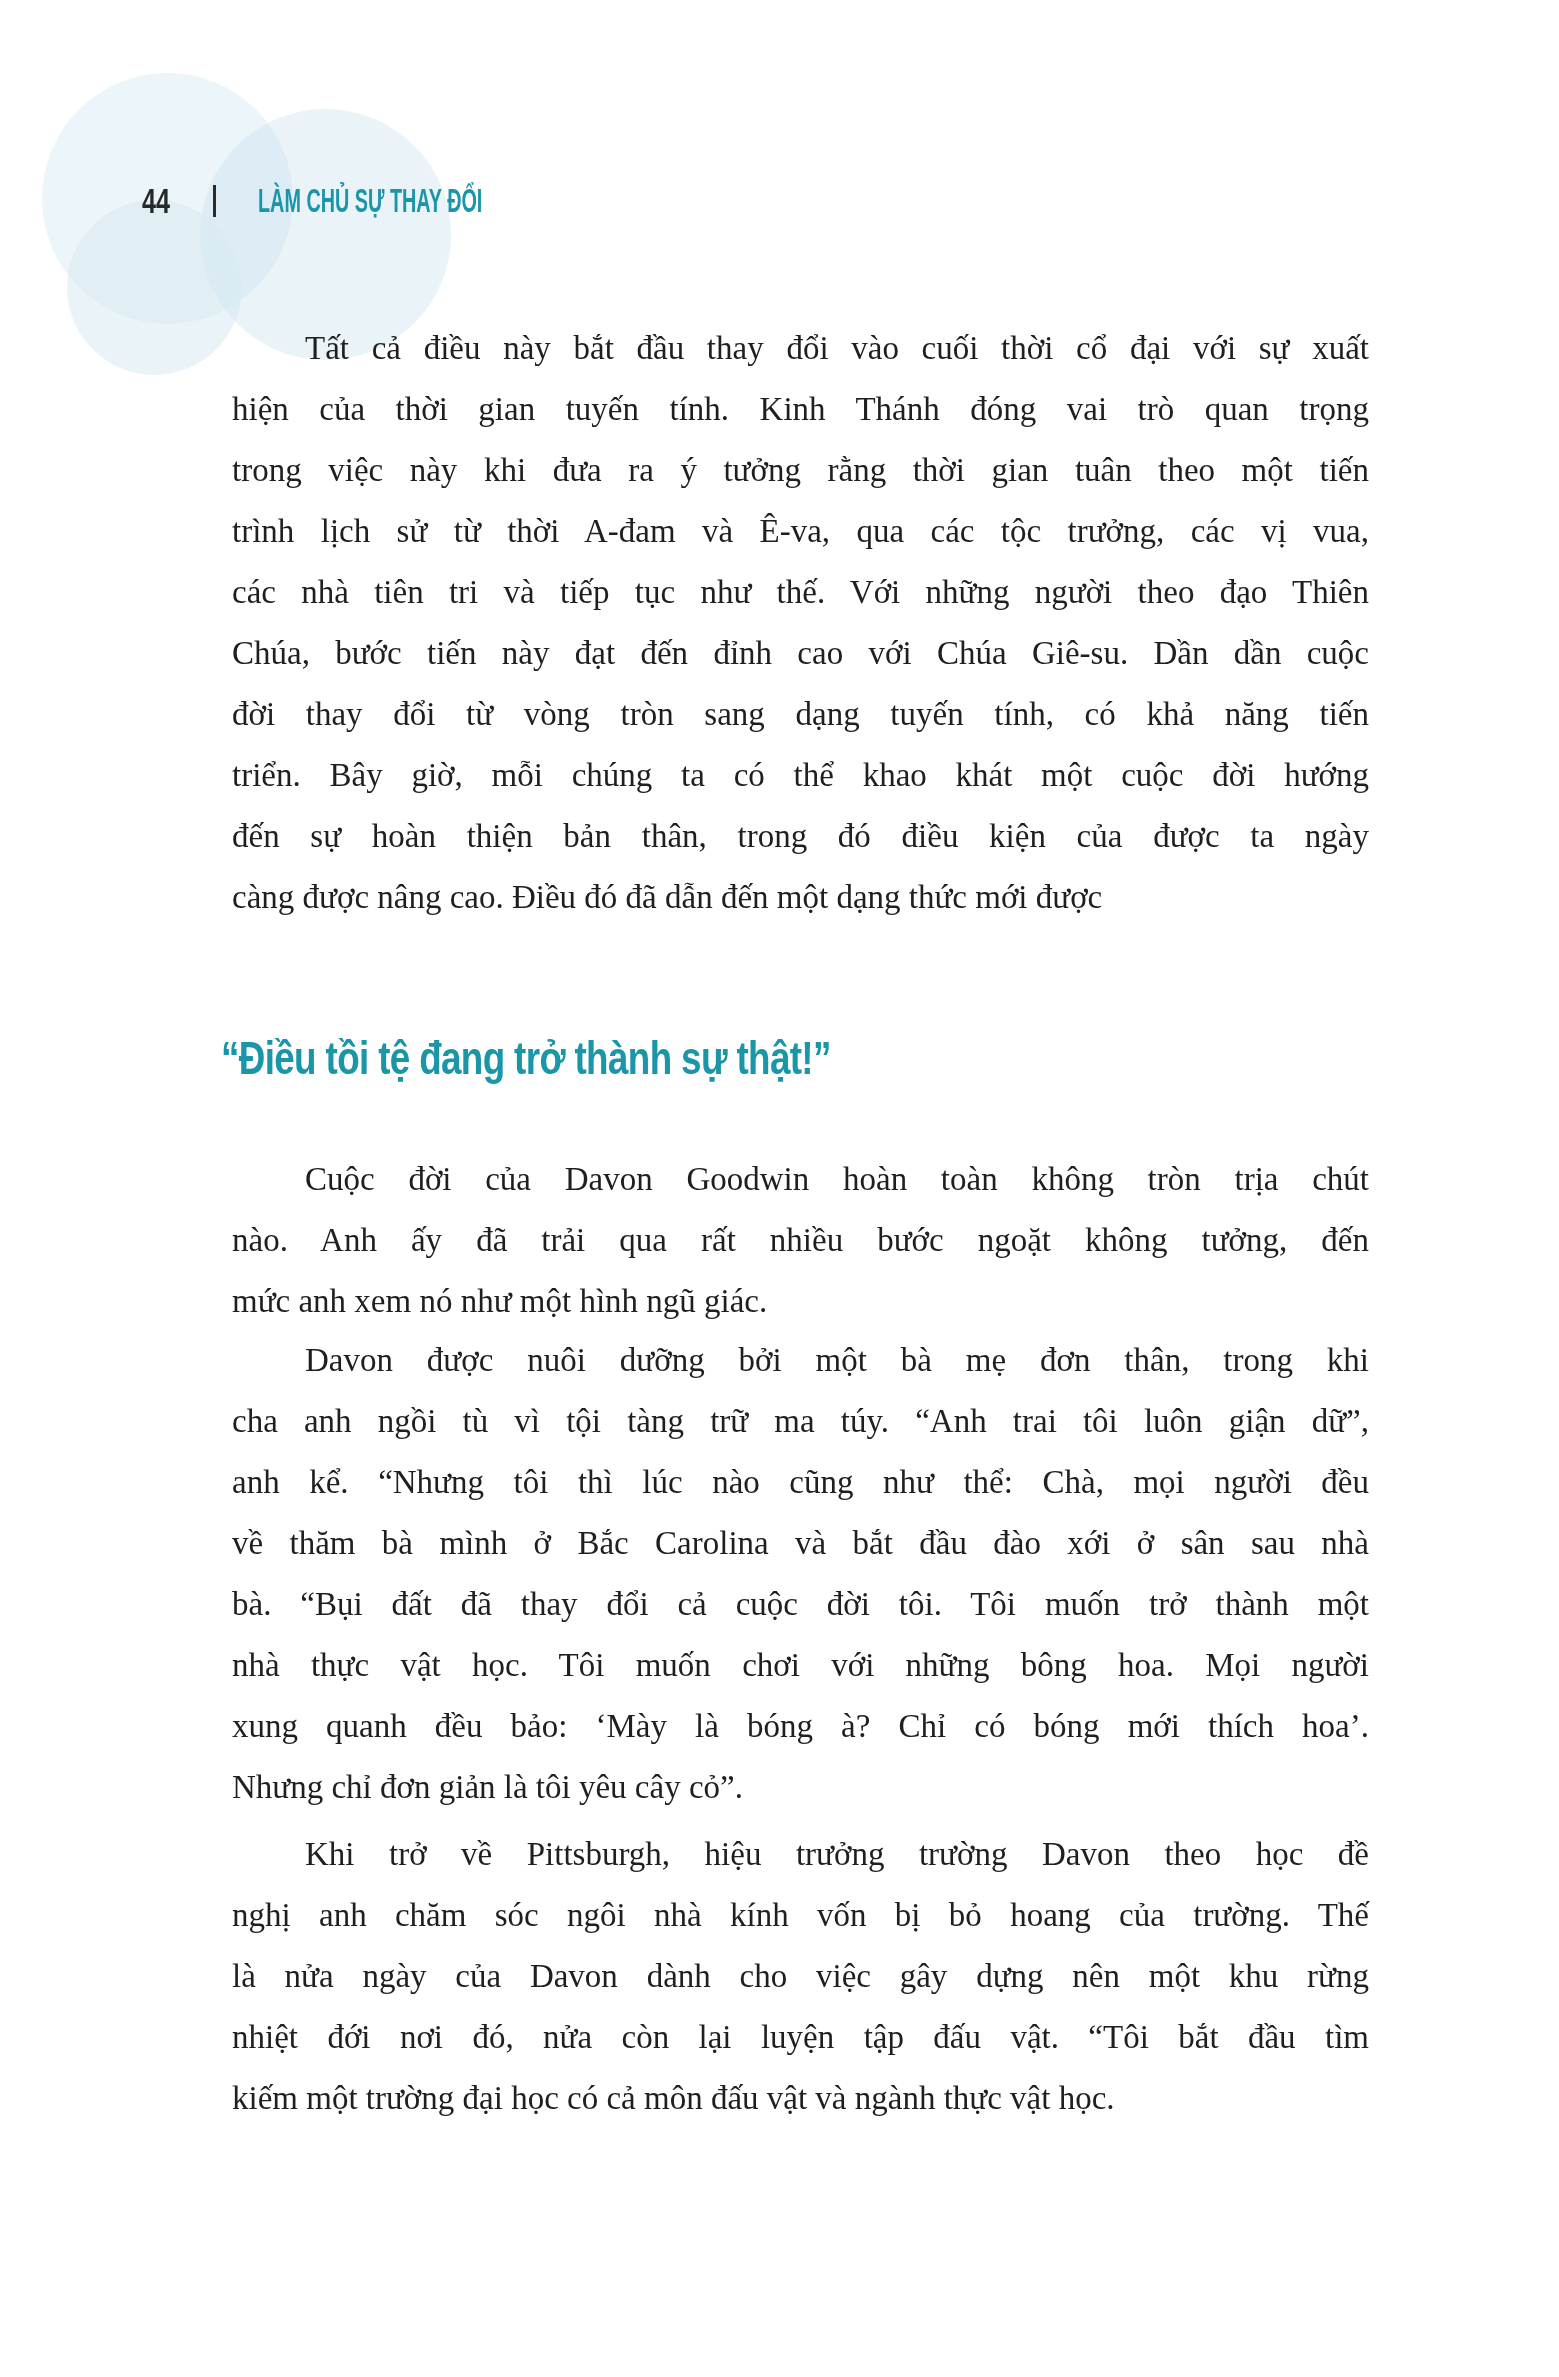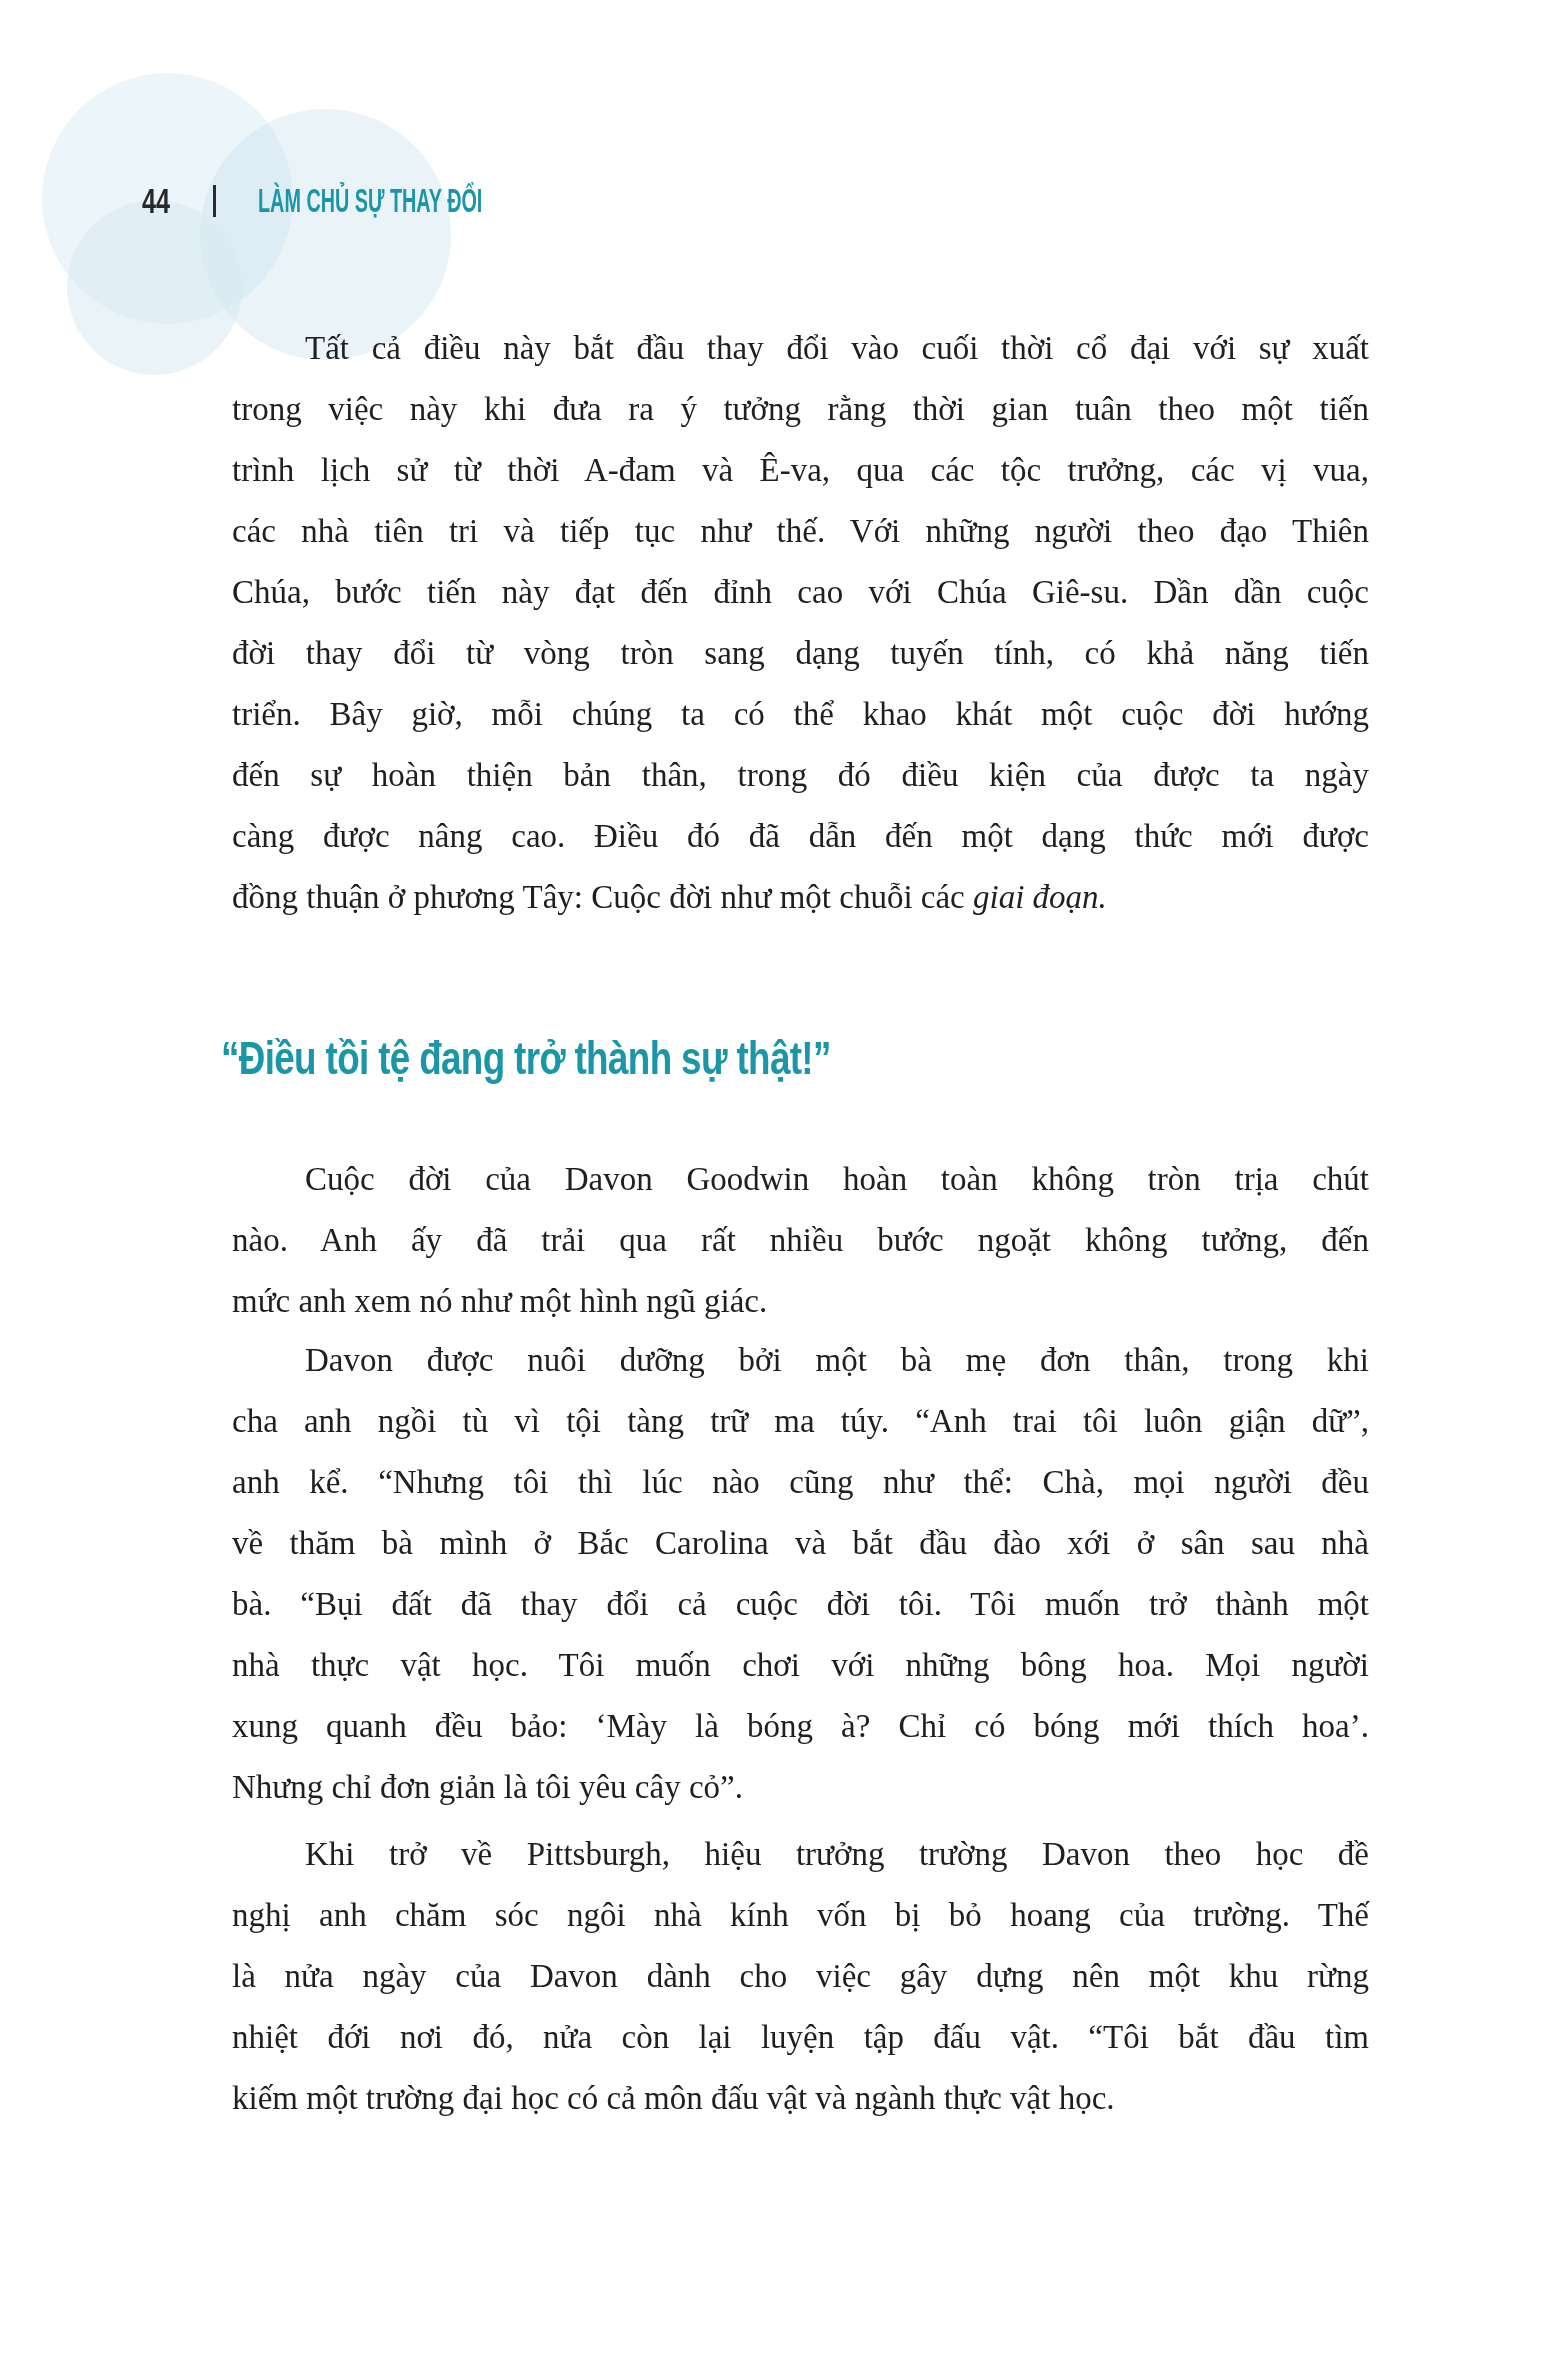--- a/index.html
+++ b/index.html
@@ -69,29 +69,29 @@
 
 <div class="page-header">
   <div class="page-number">44</div>
   <div class="header-sep"></div>
   <div class="running-title">LÀM CHỦ SỰ THAY ĐỔI</div>
 </div>
 
 <div class="page-body-col">
   <div class="para" id="para1">
       <div class="bodyline"><span>Tất cả điều này bắt đầu thay đổi vào cuối thời cổ đại với sự xuất</span></div>
+      <div class="bodyline"><span>hiện của thời gian tuyến tính. Kinh Thánh đóng vai trò quan trọng</span></div>
       <div class="bodyline"><span>trong việc này khi đưa ra ý tưởng rằng thời gian tuân theo một tiến</span></div>
       <div class="bodyline"><span>trình lịch sử từ thời A-đam và Ê-va, qua các tộc trưởng, các vị vua,</span></div>
       <div class="bodyline"><span>các nhà tiên tri và tiếp tục như thế. Với những người theo đạo Thiên</span></div>
       <div class="bodyline"><span>Chúa, bước tiến này đạt đến đỉnh cao với Chúa Giê-su. Dần dần cuộc</span></div>
       <div class="bodyline"><span>đời thay đổi từ vòng tròn sang dạng tuyến tính, có khả năng tiến</span></div>
       <div class="bodyline"><span>triển. Bây giờ, mỗi chúng ta có thể khao khát một cuộc đời hướng</span></div>
       <div class="bodyline"><span>đến sự hoàn thiện bản thân, trong đó điều kiện của được ta ngày</span></div>
       <div class="bodyline"><span>càng được nâng cao. Điều đó đã dẫn đến một dạng thức mới được</span></div>
-      <div class="bodyline"><span>đồng thuận ở phương Tây: Cuộc đời như một chuỗi các </span><span class="em">giai đoạn.</span></div>
     </div>
 
   <div id="section-heading">“Điều tồi tệ đang trở thành sự thật!”</div>
 
   <div class="para" id="para2">
       <div class="bodyline"><span>Cuộc đời của Davon Goodwin hoàn toàn không tròn trịa chút</span></div>
       <div class="bodyline"><span>nào. Anh ấy đã trải qua rất nhiều bước ngoặt không tưởng, đến</span></div>
       <div class="bodyline"><span>mức anh xem nó như một hình ngũ giác.</span></div>
     </div>
   <div class="para" id="para3">

